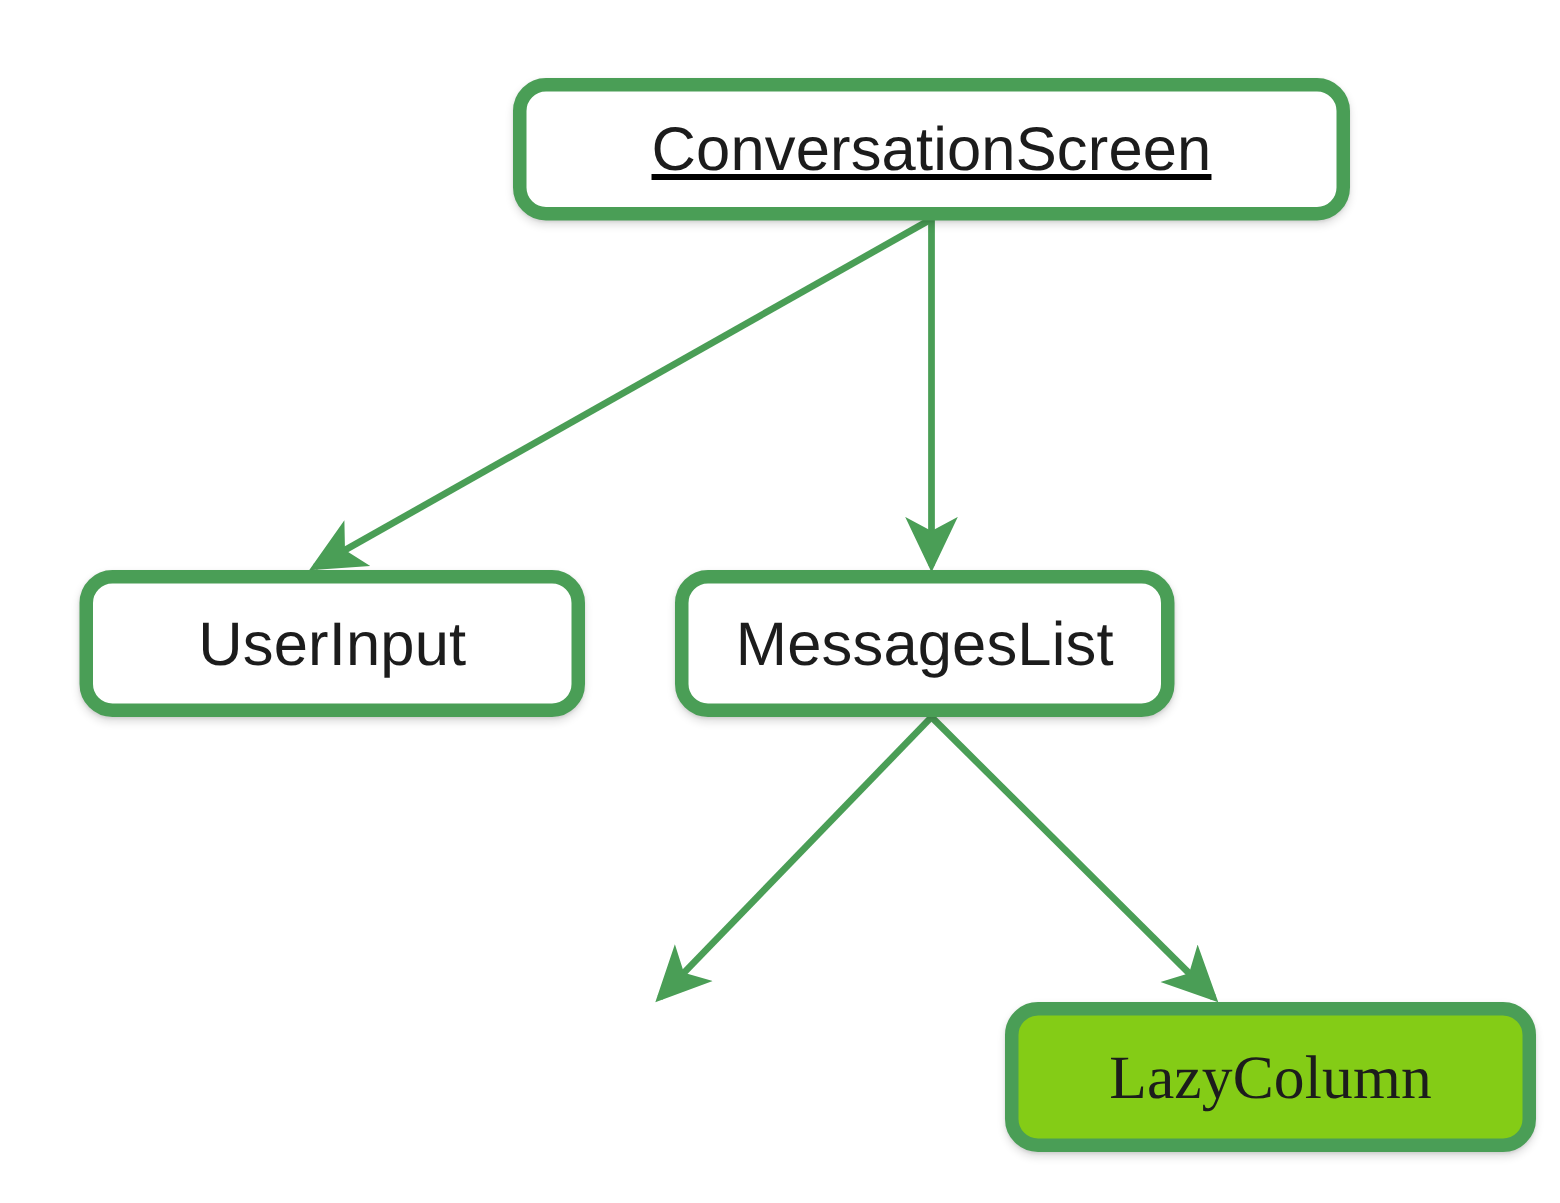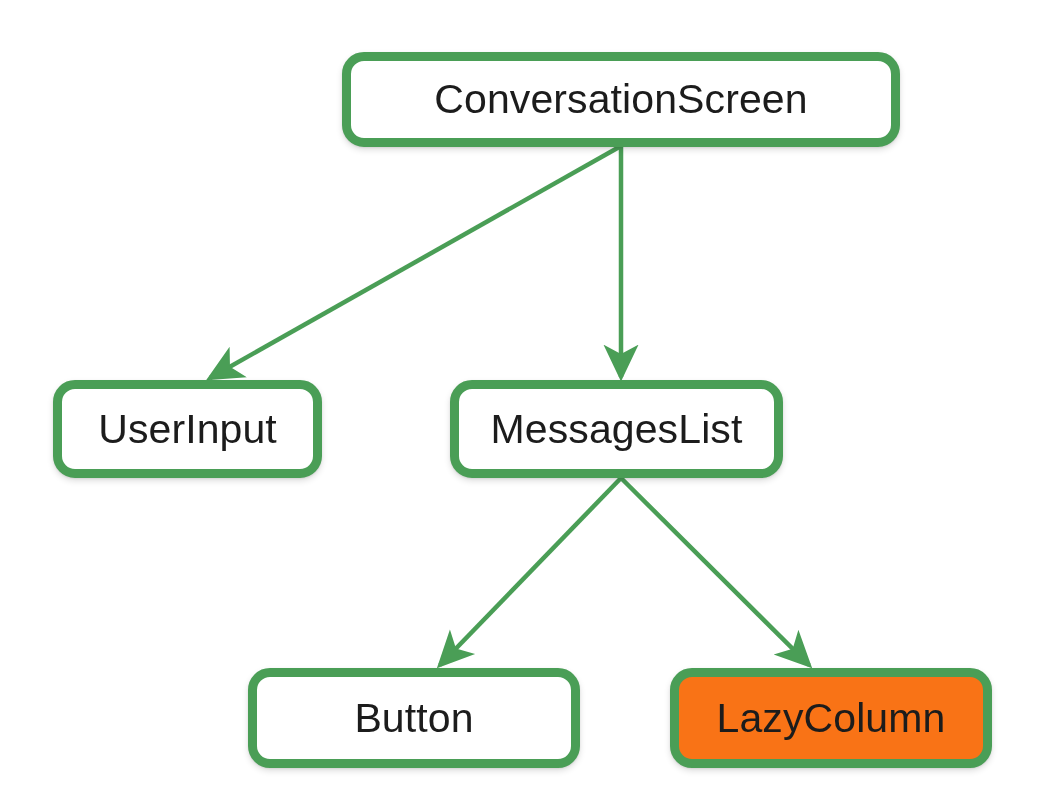--- a/index.html
+++ b/index.html
@@ -73,33 +73,30 @@
 
     <line x1="621" y1="146" x2="210" y2="378" stroke="#4a9e56" stroke-width="4.5" marker-end="url(#arrowhead)"></line>
 
     <line x1="621" y1="146" x2="621" y2="377" stroke="#4a9e56" stroke-width="4.5" marker-end="url(#arrowhead)"></line>
 
     <line x1="621" y1="478" x2="440" y2="665" stroke="#4a9e56" stroke-width="4.5" marker-end="url(#arrowhead)"></line>
 
     <line x1="621" y1="478" x2="809" y2="665" stroke="#4a9e56" stroke-width="4.5" marker-end="url(#arrowhead)"></line>
   </svg>
 
-  <div class="node" id="node-conversationscreen" style="left: 342px; top: 52px; width: 558px; height: 95px; border-color: rgb(74, 158, 86); background: rgb(255, 255, 255);">
+  <div class="node" id="node-conversationscreen" style="left: 342px; top: 52px; width: 558px; height: 95px; border-color: rgb(74, 158, 86); background: rgb(255, 255, 255); text-decoration: underline;">
     <span class="node-label" style="color: rgb(28, 28, 28);">ConversationScreen</span>
   </div>
 
-  <div class="node" id="node-userinput" style="left: 53px; top: 380px; width: 269px; height: 98px; border-color: rgb(74, 158, 86); background: rgb(255, 255, 255);">
+  <div class="node" id="node-userinput" style="left: 53px; top: 380px; width: 337px; height: 98px; border-color: rgb(74, 158, 86); background: rgb(255, 255, 255);">
     <span class="node-label" style="color: rgb(28, 28, 28);">UserInput</span>
   </div>
 
   <div class="node" id="node-messageslist" style="left: 450px; top: 380px; width: 333px; height: 98px; border-color: rgb(74, 158, 86); background: rgb(255, 255, 255); text-align: right;">
     <span class="node-label" style="color: rgb(28, 28, 28);">MessagesList</span>
   </div>
 
-  <div class="node" id="node-button" style="left: 248px; top: 668px; width: 332px; height: 100px; border-color: rgb(74, 158, 86); background: rgb(255, 255, 255);">
-    <span class="node-label" style="color: rgb(28, 28, 28);">Button</span>
-  </div>
 
-  <div class="node" id="node-lazycolumn" style="left: 670px; top: 668px; width: 322px; height: 100px; border-color: rgb(74, 158, 86); background: #f97316;">
+  <div class="node" id="node-lazycolumn" style="left: 670px; top: 668px; width: 354px; height: 100px; border-color: rgb(74, 158, 86); background: #84cc16; font-family: Liberation Serif, serif;">
     <span class="node-label" style="color: rgb(28, 28, 28);">LazyColumn</span>
   </div>
 
 </div>
 
 </body></html>

